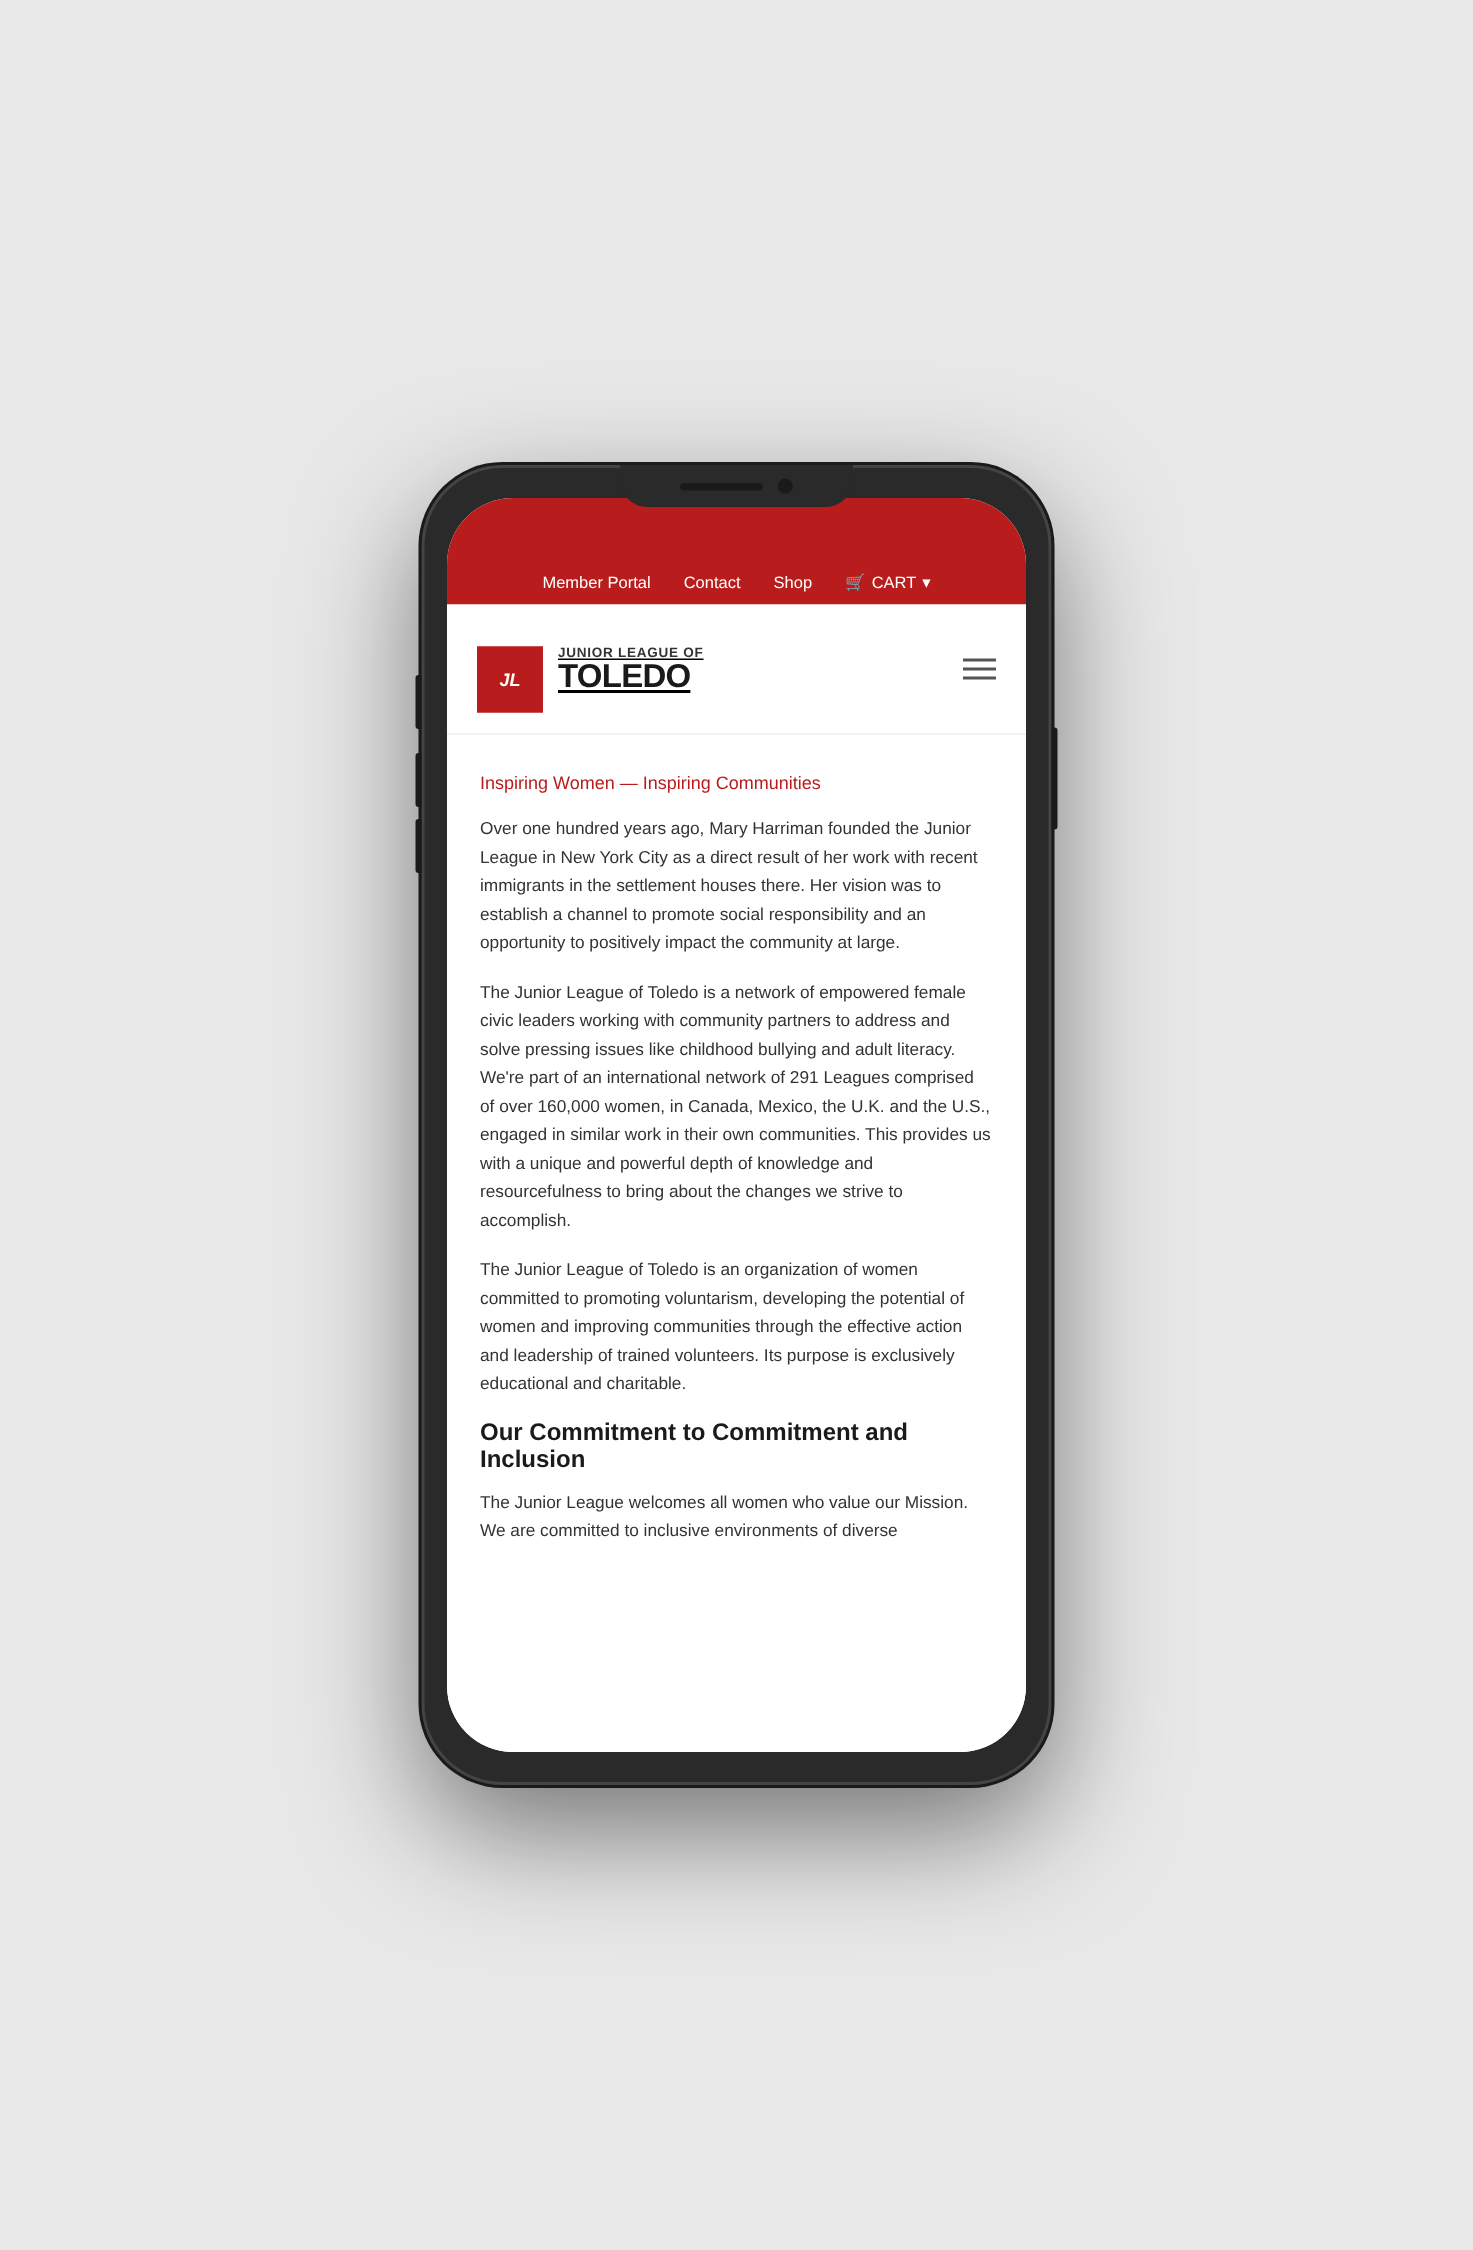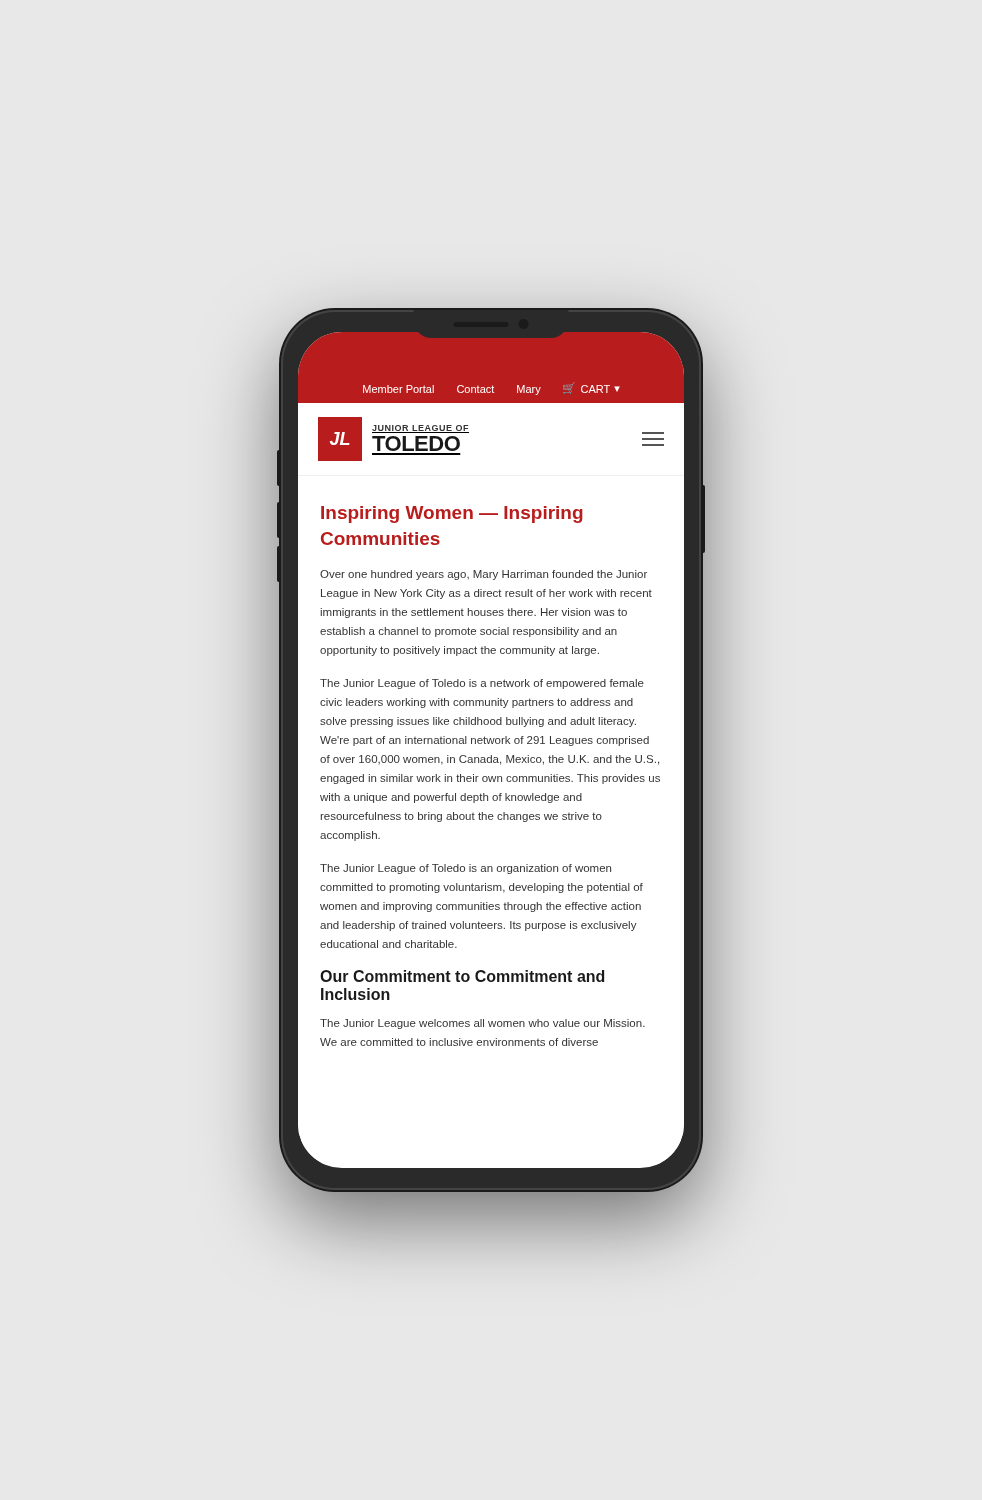--- a/index.html
+++ b/index.html
@@ -159,24 +159,25 @@
     }
 
     .logo-icon {
       width: 44px;
       height: 44px;
       background: #b91c1c;
       display: flex;
       align-items: center;
       justify-content: center;
       color: #fff;
-      font-size: 18px;
+      font-size: 12px;
       font-weight: 900;
       font-style: italic;
       border: 2px solid #b91c1c;
+      margin-top: 14px;
     }
 
     .logo-text-area {
       display: flex;
       flex-direction: column;
       text-decoration: underline;
     }
 
     .logo-subtitle {
       font-size: 9px;
@@ -237,22 +238,22 @@
       position: relative;
       z-index: 1;
     }
 
     
     .main-content {
       padding: 24px 22px 30px;
     }
 
     .section-headline {
-      font-size: 19px;
-      font-weight: 700;
+      font-size: 12px;
+      font-weight: 400;
       color: #b91c1c;
       line-height: 1.35;
       margin-bottom: 14px;
     }
 
     .body-text {
       font-size: 11.5px;
       color: #333;
       line-height: 1.65;
       margin-bottom: 14px;
@@ -277,21 +278,21 @@
       <div class="notch-camera"></div>
     </div>
 
     <div class="phone-screen">
 
       <div class="status-bar"></div>
 
       <div class="nav-bar">
         <a>Member Portal</a>
         <a>Contact</a>
-        <a>Mary</a>
+        <a>Shop</a>
         <div class="nav-cart">
           <span class="cart-icon">🛒</span>
           <span>CART</span>
           <span>▾</span>
         </div>
       </div>
 
       <div class="site-header">
         <div class="logo-area">
           <div class="logo-icon">

